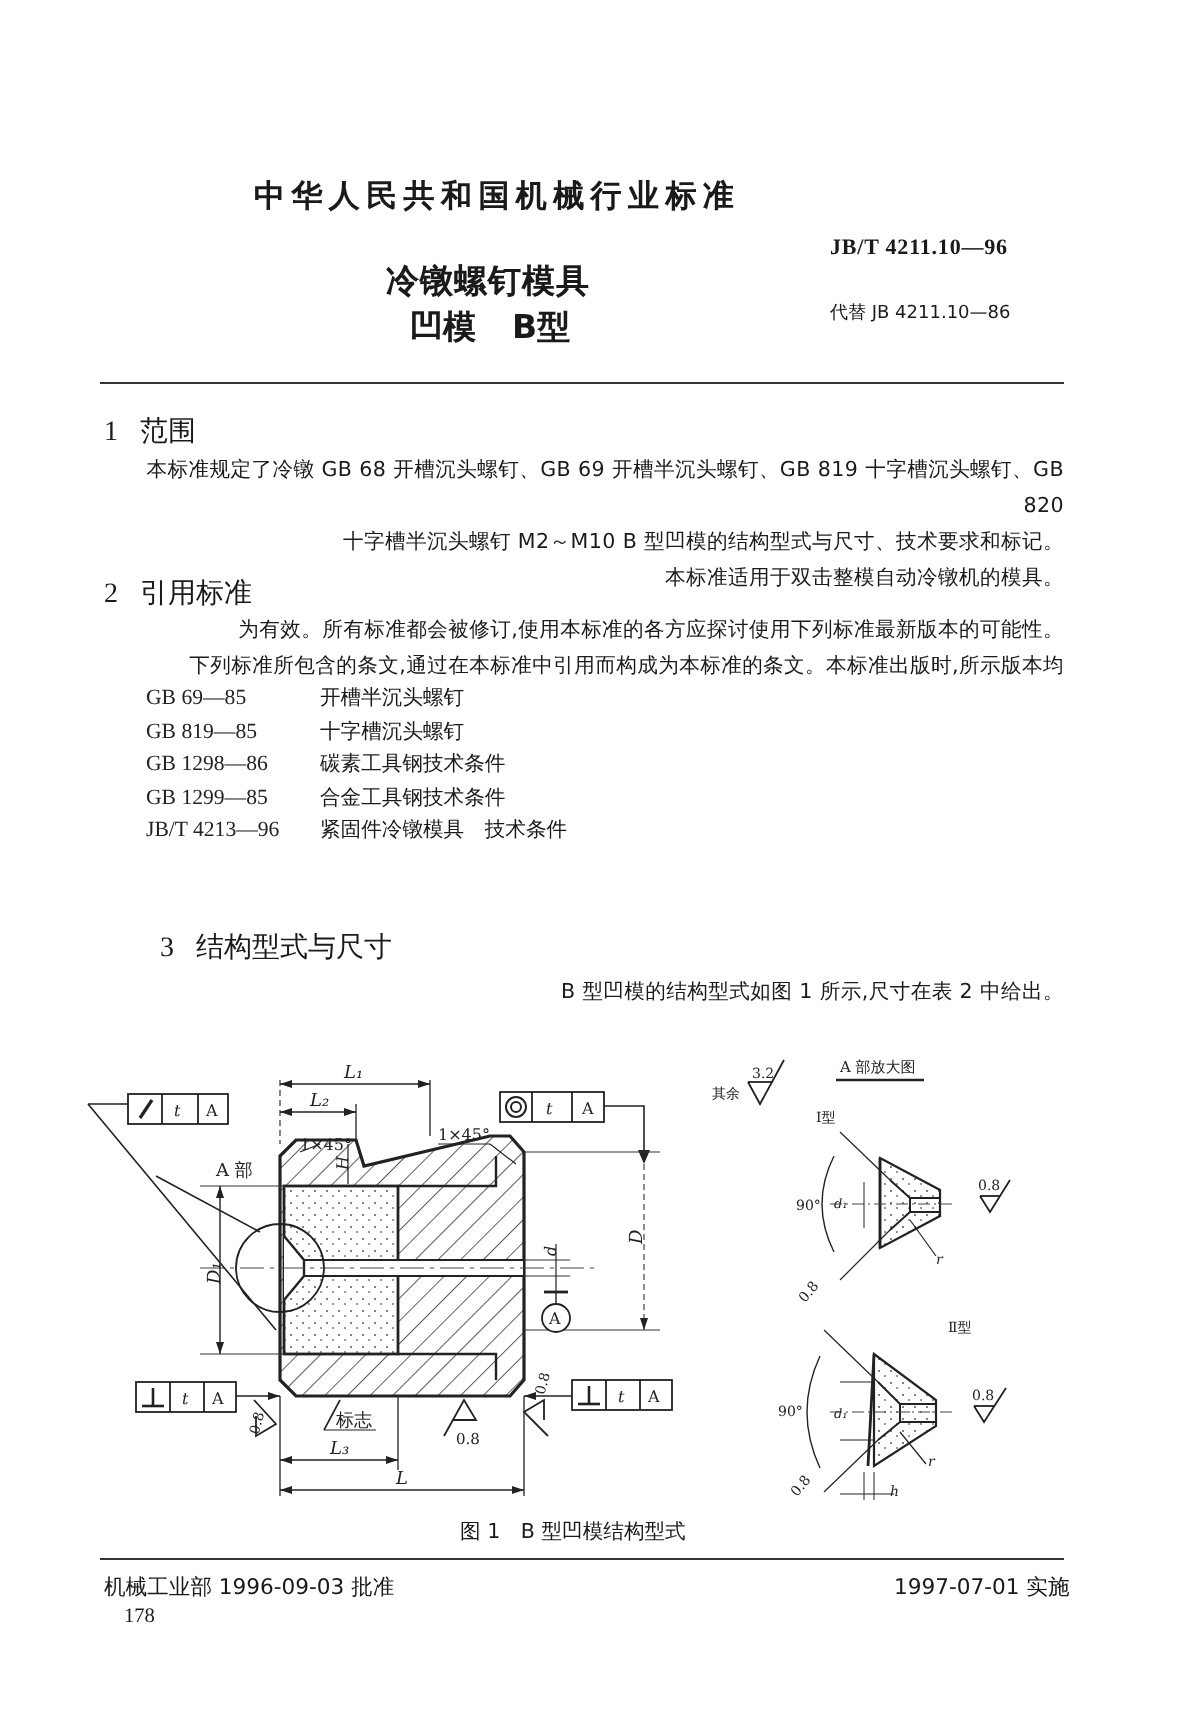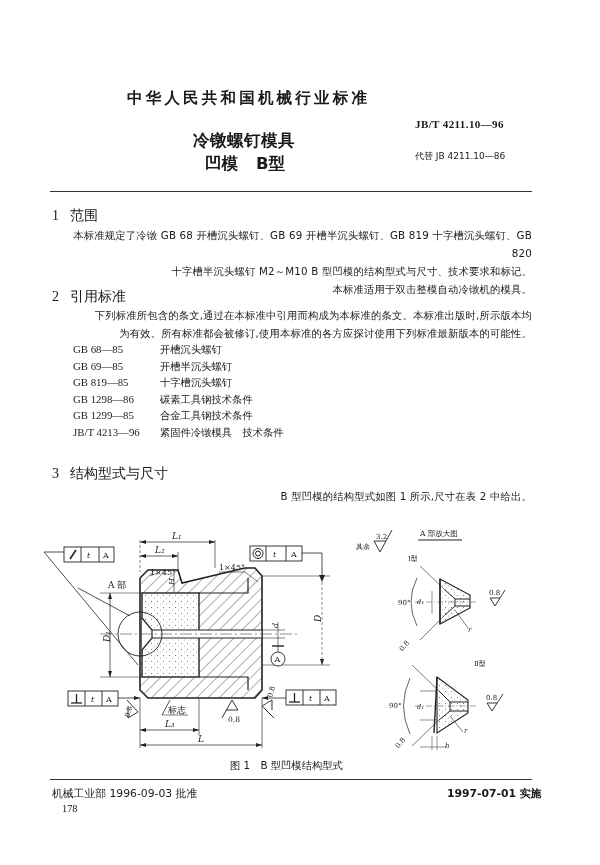--- a/index.html
+++ b/index.html
@@ -17,21 +17,21 @@
     .rule { left: 50px; width: 482px; height: 0; border-top: 1.4px solid #333; }
     .sec-head { left: 52px; font-size: 14px; font-weight: normal; font-family: "DejaVu Sans", sans-serif; }
     .sec-head .num { display: inline-block; width: 18px; font-family: "Liberation Serif", serif; }
     .para { left: 52px; width: 480px; font-size: 10.3px; line-height: 18px; font-family: "DejaVu Sans", sans-serif; letter-spacing: 0.2px; text-align: right; }
     .para .ind { display: inline-block; width: 21px; }
     .ref-list { left: 73px; top: 341px; font-size: 10.3px; font-family: "DejaVu Sans", sans-serif; }
     .ref-row { height: 16.6px; line-height: 16.6px; white-space: nowrap; }
     .ref-code { display: inline-block; width: 87px; font-family: "Liberation Serif", serif; font-size: 10.8px; color: #222; }
     .caption { left: 230px; top: 759px; font-size: 10.3px; font-family: "DejaVu Sans", sans-serif; }
     .approve { left: 52px; top: 787px; font-size: 10.8px; font-weight: normal; font-family: "DejaVu Sans", sans-serif; }
-    .effective { left: 447px; top: 787px; font-size: 10.8px; font-weight: bold; font-family: "DejaVu Sans", sans-serif; }
+    .effective { left: 447px; top: 787px; font-size: 10.8px; font-weight: normal; font-family: "DejaVu Sans", sans-serif; }
     .pageno { left: 62px; top: 803px; font-size: 10.3px; font-family: "Liberation Serif", serif; }
     svg text { font-family: "DejaVu Serif", serif; fill: #222; }
   </style>
 </head>
 <body>
 
 <div class="abs org-title">中华人民共和国机械行业标准</div>
 <div class="abs std-code">JB/T  4211.10—96</div>
 <div class="abs doc-title-1">冷镦螺钉模具</div>
 <div class="abs doc-title-2">
@@ -46,33 +46,32 @@
 <div class="abs para" style="top:226px;">
   <div><span class="ind"></span><span>本标准规定了冷镦 GB 68 开槽沉头螺钉、GB 69 开槽半沉头螺钉、GB 819 十字槽沉头螺钉、GB 820</span></div>
   <div>十字槽半沉头螺钉 M2～M10 B 型凹模的结构型式与尺寸、技术要求和标记。</div>
   <div><span class="ind"></span><span>本标准适用于双击整模自动冷镦机的模具。</span></div>
 </div>
 
 <div class="abs sec-head" style="top:288px;">
   <span class="num">2</span><span>引用标准</span>
 </div>
 <div class="abs para" style="top:306px;">
+  <div>为有效。所有标准都会被修订,使用本标准的各方应探讨使用下列标准最新版本的可能性。</div>
   <div><span class="ind"></span><span>下列标准所包含的条文,通过在本标准中引用而构成为本标准的条文。本标准出版时,所示版本均</span></div>
-  <div>为有效。所有标准都会被修订,使用本标准的各方应探讨使用下列标准最新版本的可能性。</div>
 </div>
 <div class="abs ref-list">
-  <div class="ref-row"><span class="ref-code">GB 68—85</span><span>开槽沉头螺钉</span></div>
   <div class="ref-row"><span class="ref-code">GB 69—85</span><span>开槽半沉头螺钉</span></div>
   <div class="ref-row"><span class="ref-code">GB 819—85</span><span>十字槽沉头螺钉</span></div>
   <div class="ref-row"><span class="ref-code">GB 1298—86</span><span>碳素工具钢技术条件</span></div>
   <div class="ref-row"><span class="ref-code">GB 1299—85</span><span>合金工具钢技术条件</span></div>
   <div class="ref-row"><span class="ref-code">JB/T 4213—96</span><span>紧固件冷镦模具　技术条件</span></div>
 </div>
 
-<div class="abs sec-head" style="top:465px;">
+<div class="abs sec-head" style="top:465px;margin-left:28px;">
   <span class="num">3</span><span>结构型式与尺寸</span>
 </div>
 <div class="abs para" style="top:487px;">
   <div><span class="ind"></span><span>B 型凹模的结构型式如图 1 所示,尺寸在表 2 中给出。</span></div>
 </div>
 
 <svg class="abs" style="left:0; top:510px;" width="600" height="248" viewBox="0 510 600 248">
   <defs>
     <pattern id="hatch" patternUnits="userSpaceOnUse" width="8" height="8" patternTransform="rotate(45)">
       <line x1="0" y1="0" x2="0" y2="8" stroke="#333" stroke-width="0.8"></line>

